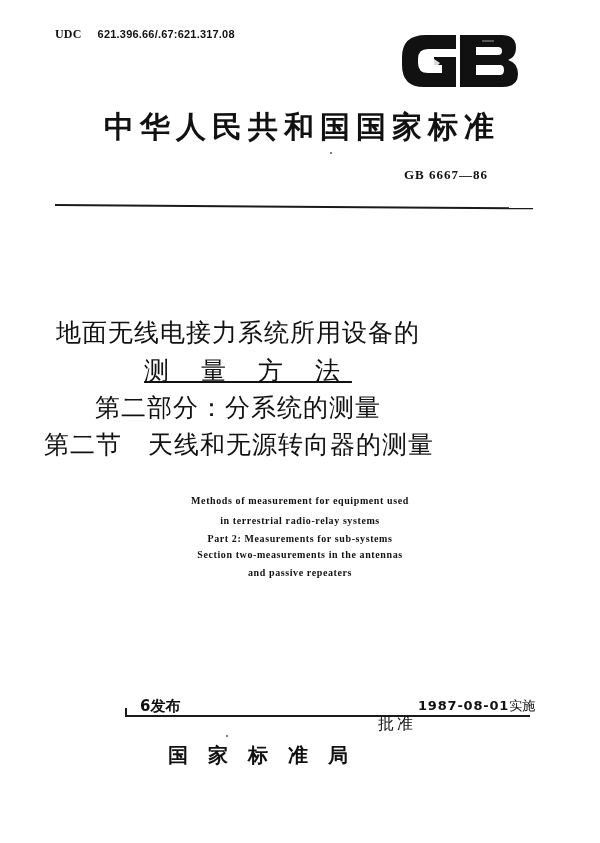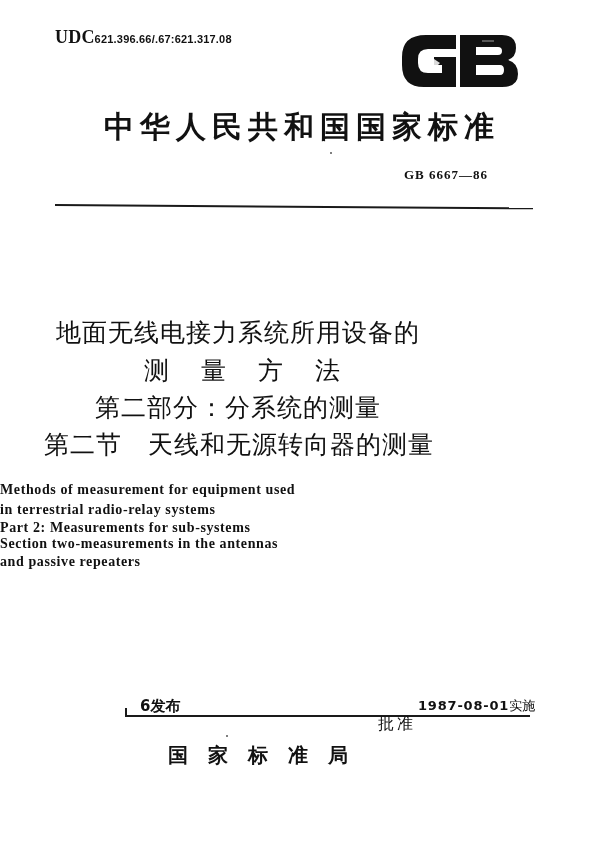--- a/index.html
+++ b/index.html
@@ -5,40 +5,40 @@
     html, body { margin: 0; padding: 0; background: #ffffff; }
     body {
       width: 600px; height: 843px; position: relative; overflow: hidden;
       color: #111; font-family: "DejaVu Sans", sans-serif;
     }
     .abs { position: absolute; }
     .udc {
       left: 55px; top: 27px; font-family: "Liberation Sans", sans-serif;
       font-size: 11px; font-weight: bold; letter-spacing: 0.2px; white-space: nowrap;
     }
-    .udc .udc-prefix { font-family: "Liberation Serif", serif; font-size: 18px; margin-right: 0; }
+    .udc .udc-prefix { font-family: "Liberation Serif", serif; font-size: 12px; margin-right: 16px; }
     .gb-logo { left: 398px; top: 33px; width: 122px; height: 56px; }
     .country {
       left: 62px; top: 107px; width: 480px; font-size: 30px; font-weight: bold;
       letter-spacing: 6px; white-space: nowrap; text-align: center;
       font-family: "DejaVu Sans", sans-serif;
     }
     .std-no {
       left: 404px; top: 167px; font-family: "Liberation Serif", serif;
       font-size: 13px; font-weight: bold; letter-spacing: 1px; white-space: nowrap;
     }
     .rule-top { left: 55px; top: 204px; width: 478px; height: 2px; background: #1a1a1a; transform: rotate(0.4deg); transform-origin: left center; }
     .cn-title { left: 0; width: 476px; text-align: center; font-size: 25px; white-space: nowrap; font-family: "DejaVu Sans", sans-serif; font-weight: normal; }
     .cn1 { top: 316px; letter-spacing: 1px; }
-    .cn2 { top: 354px; letter-spacing: 12px; padding-left: 20px; box-sizing: border-box; }
+    .cn2 { top: 354px; letter-spacing: 12px; padding-left: 20px; box-sizing: border-box; text-decoration: underline; }
     .cn3 { top: 391px; letter-spacing: 1px; padding-left: 0; box-sizing: border-box; }
     .cn4 { top: 428px; letter-spacing: 1px; padding-left: 2px; box-sizing: border-box; }
     .en-title {
-      left: 0; width: 600px; text-align: left; font-family: "Liberation Serif", serif;
-      font-weight: bold; font-size: 14px; white-space: nowrap; letter-spacing: 0.6px;
+      left: 0; width: 600px; text-align: center; font-family: "Liberation Serif", serif;
+      font-weight: bold; font-size: 10px; white-space: nowrap; letter-spacing: 0.6px; margin-top: 13px;
     }
     .en1 { top: 482px; }
     .en2 { top: 502px; }
     .en3 { top: 520px; }
     .en4 { top: 536px; }
     .en5 { top: 554px; }
     .issue { left: 140px; top: 697px; font-size: 15px; font-weight: bold; white-space: nowrap; }
     .impl { left: 418px; top: 697px; font-size: 13px; font-weight: bold; white-space: nowrap; letter-spacing: 0.8px; }
     .impl .impl-suffix { font-weight: normal; letter-spacing: 0; }
     .rule-bottom { left: 125px; top: 715px; width: 405px; height: 2px; background: #1a1a1a; }

